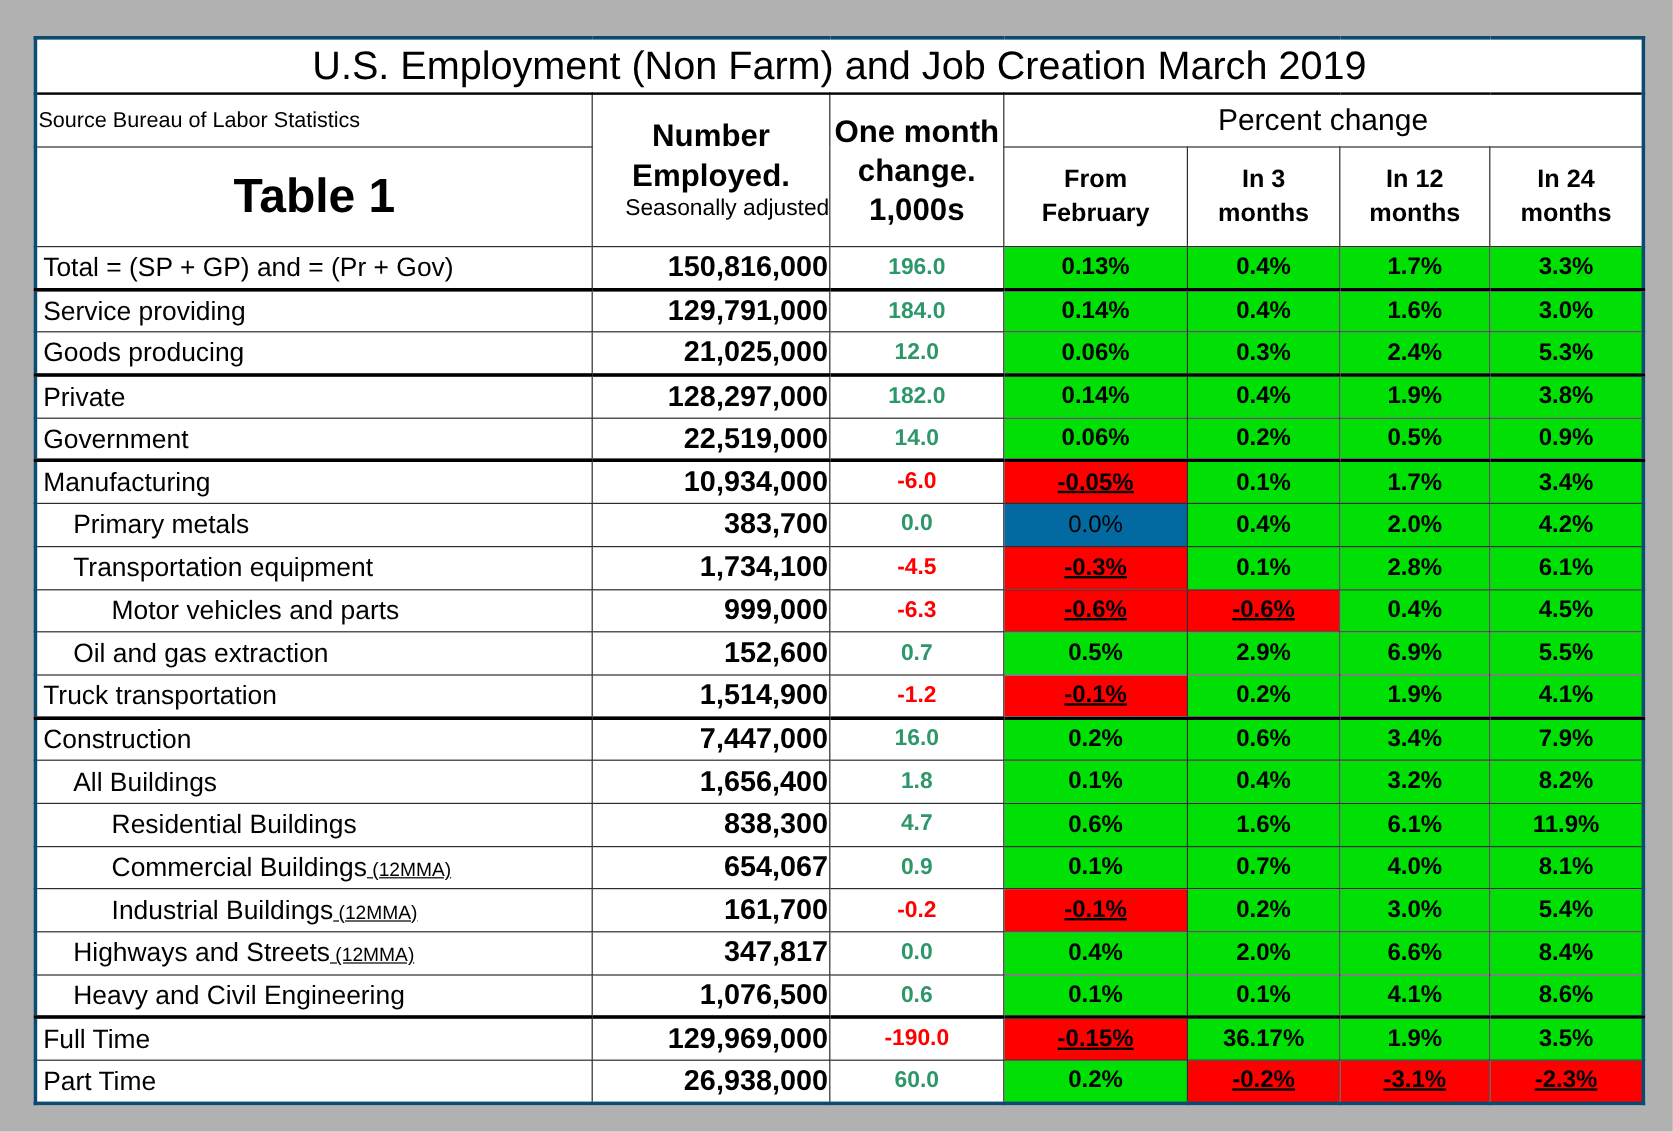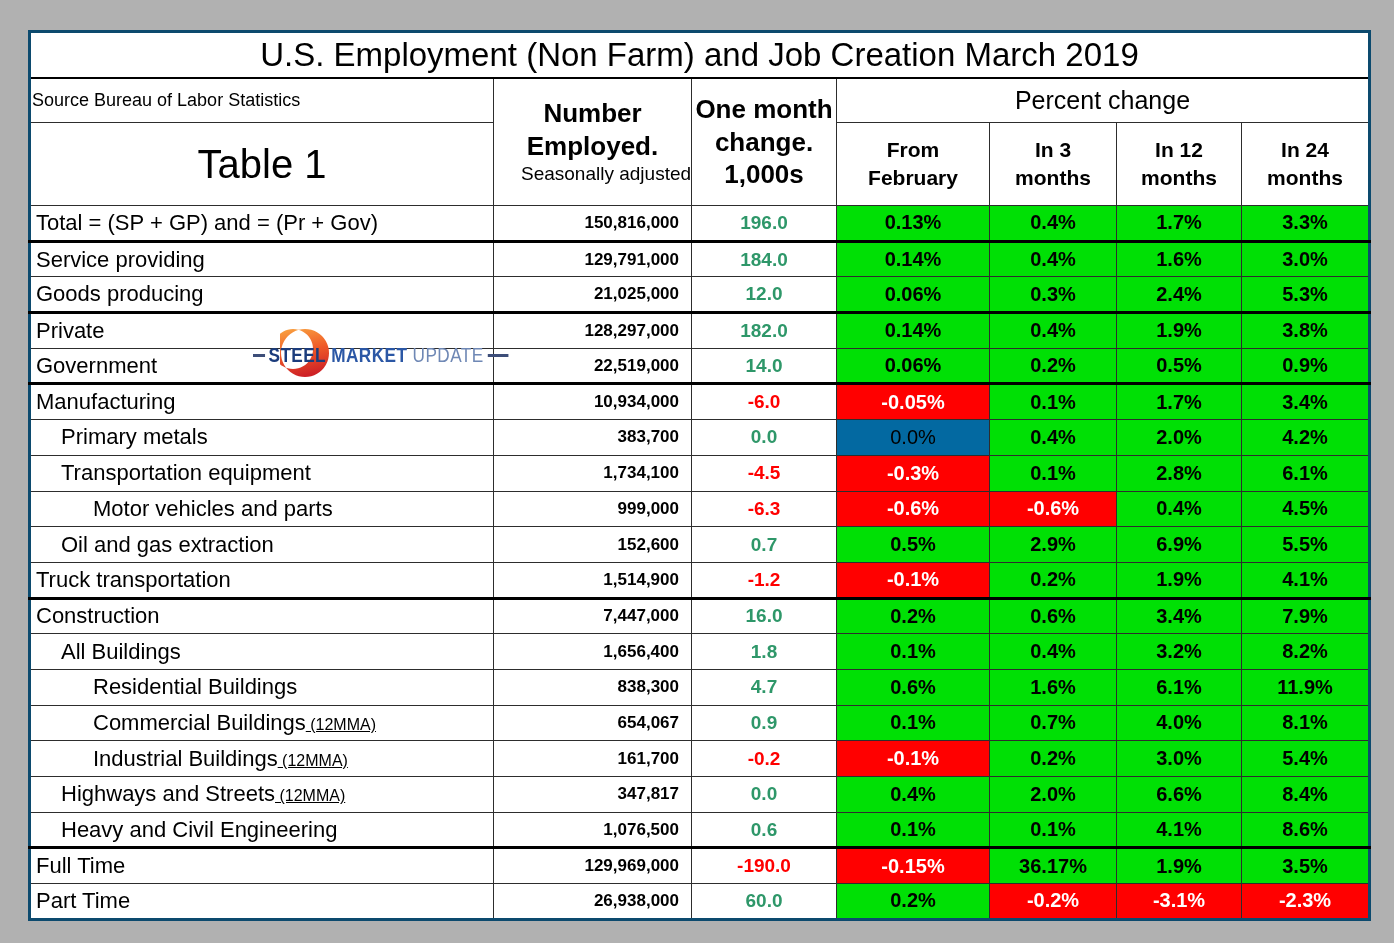--- a/index.html
+++ b/index.html
@@ -27,42 +27,42 @@
     white-space: nowrap;
     color: #000;
   }
 
   
   tr.title-row { height: 46px; }
   td.title-cell { font-size: 33px; text-align: center; border-bottom: 2px solid #000; letter-spacing: 0px; }
   tr.h1 { height: 45px; }
   tr.h2 { height: 83px; }
   td.source-cell { font-size: 18px; font-weight: normal; text-align: left; margin-top: 31px; }
-  td.table1-cell { font-size: 40px; font-weight: normal; text-align: center; }
+  td.table1-cell { font-size: 40px; font-weight: bold; text-align: center; }
   td.numemp-cell, td.onemonth-cell { text-align: center; vertical-align: middle; line-height: 1.25; }
   .hd-b { font-size: 26px; font-weight: bold; display: block; }
   .hd-s { font-size: 19px; display: block; margin-left: 26px; }
   td.pcthead-cell { font-size: 25px; text-align: center; }
   td.subhead-cell { font-size: 21px; font-weight: bold; text-align: center; line-height: 1.35; }
 
   
   tbody tr { height: 35.7px; }
   tbody tr.group td { border-top: 3px solid #000; }
   td.lbl { font-size: 22px; }
   td.lbl.ind0 { padding-left: 5px; }
   td.lbl.ind1 { padding-left: 30px; }
   td.lbl.ind2 { padding-left: 62px; }
   .sfx { font-size: 16px; text-decoration: underline; }
-  td.num { font-size: 17px; font-weight: bold; text-align: right; padding-right: 12px; }
+  td.num { font-size: 24px; font-weight: bold; text-align: right; padding-right: 1px; }
   td.chg { font-size: 19px; font-weight: bold; text-align: center; }
   td.chg.pos { color: var(--teal, #2e9769); }
   td.chg.neg { color: var(--red, #ff0000); }
   td.pct { font-size: 20px; font-weight: bold; text-align: center; }
   td.pct.bg-g { background: var(--green, #00e005); }
-  td.pct.bg-r { background: var(--red, #ff0000); color: #ffffff; }
+  td.pct.bg-r { background: var(--red, #ff0000); color: #000000; text-decoration: underline; }
   td.pct.bg-w { background: #0369a1; font-weight: 400; }
 
   
   .logo {
     position: absolute;
     left: 253px; top: 321px;
     width: 215px; height: 64px;
     pointer-events: none;
   }
   .logo svg { position: absolute; left: 27px; top: 1px; }
@@ -297,33 +297,14 @@
           <td class="num">26,938,000</td>
           <td class="chg pos">60.0</td>
           <td class="pct bg-g">0.2%</td>
           <td class="pct bg-r">-0.2%</td>
           <td class="pct bg-r">-3.1%</td>
           <td class="pct bg-r">-2.3%</td>
         </tr>
       </tbody>
   </table>
 
-  <div class="logo">
-    <svg width="50" height="62" viewBox="0 0 50 62">
-      <defs>
-        <linearGradient id="cres" x1="0.2" y1="0" x2="0.45" y2="1">
-          <stop offset="0" stop-color="#f9a13f"></stop>
-          <stop offset="0.5" stop-color="#ef5a28"></stop>
-          <stop offset="1" stop-color="#ce2126"></stop>
-        </linearGradient>
-      </defs>
-      <path fill="url(#cres)" fill-rule="evenodd" d="M25,7 a24,24 0 1,0 0.02,0 Z  M13,7 a20,20 0 1,0 0.02,0 Z"></path>
-    </svg>
-    <div class="logo-text">
-      <span class="dash l"></span>
-      <span class="w-steel">STEEL</span>
-      <span class="w-market">MARKET</span>
-      <span class="w-update">UPDATE</span>
-      <span class="dash r"></span>
-    </div>
-  </div>
 
 </div>
 
 </body></html>

